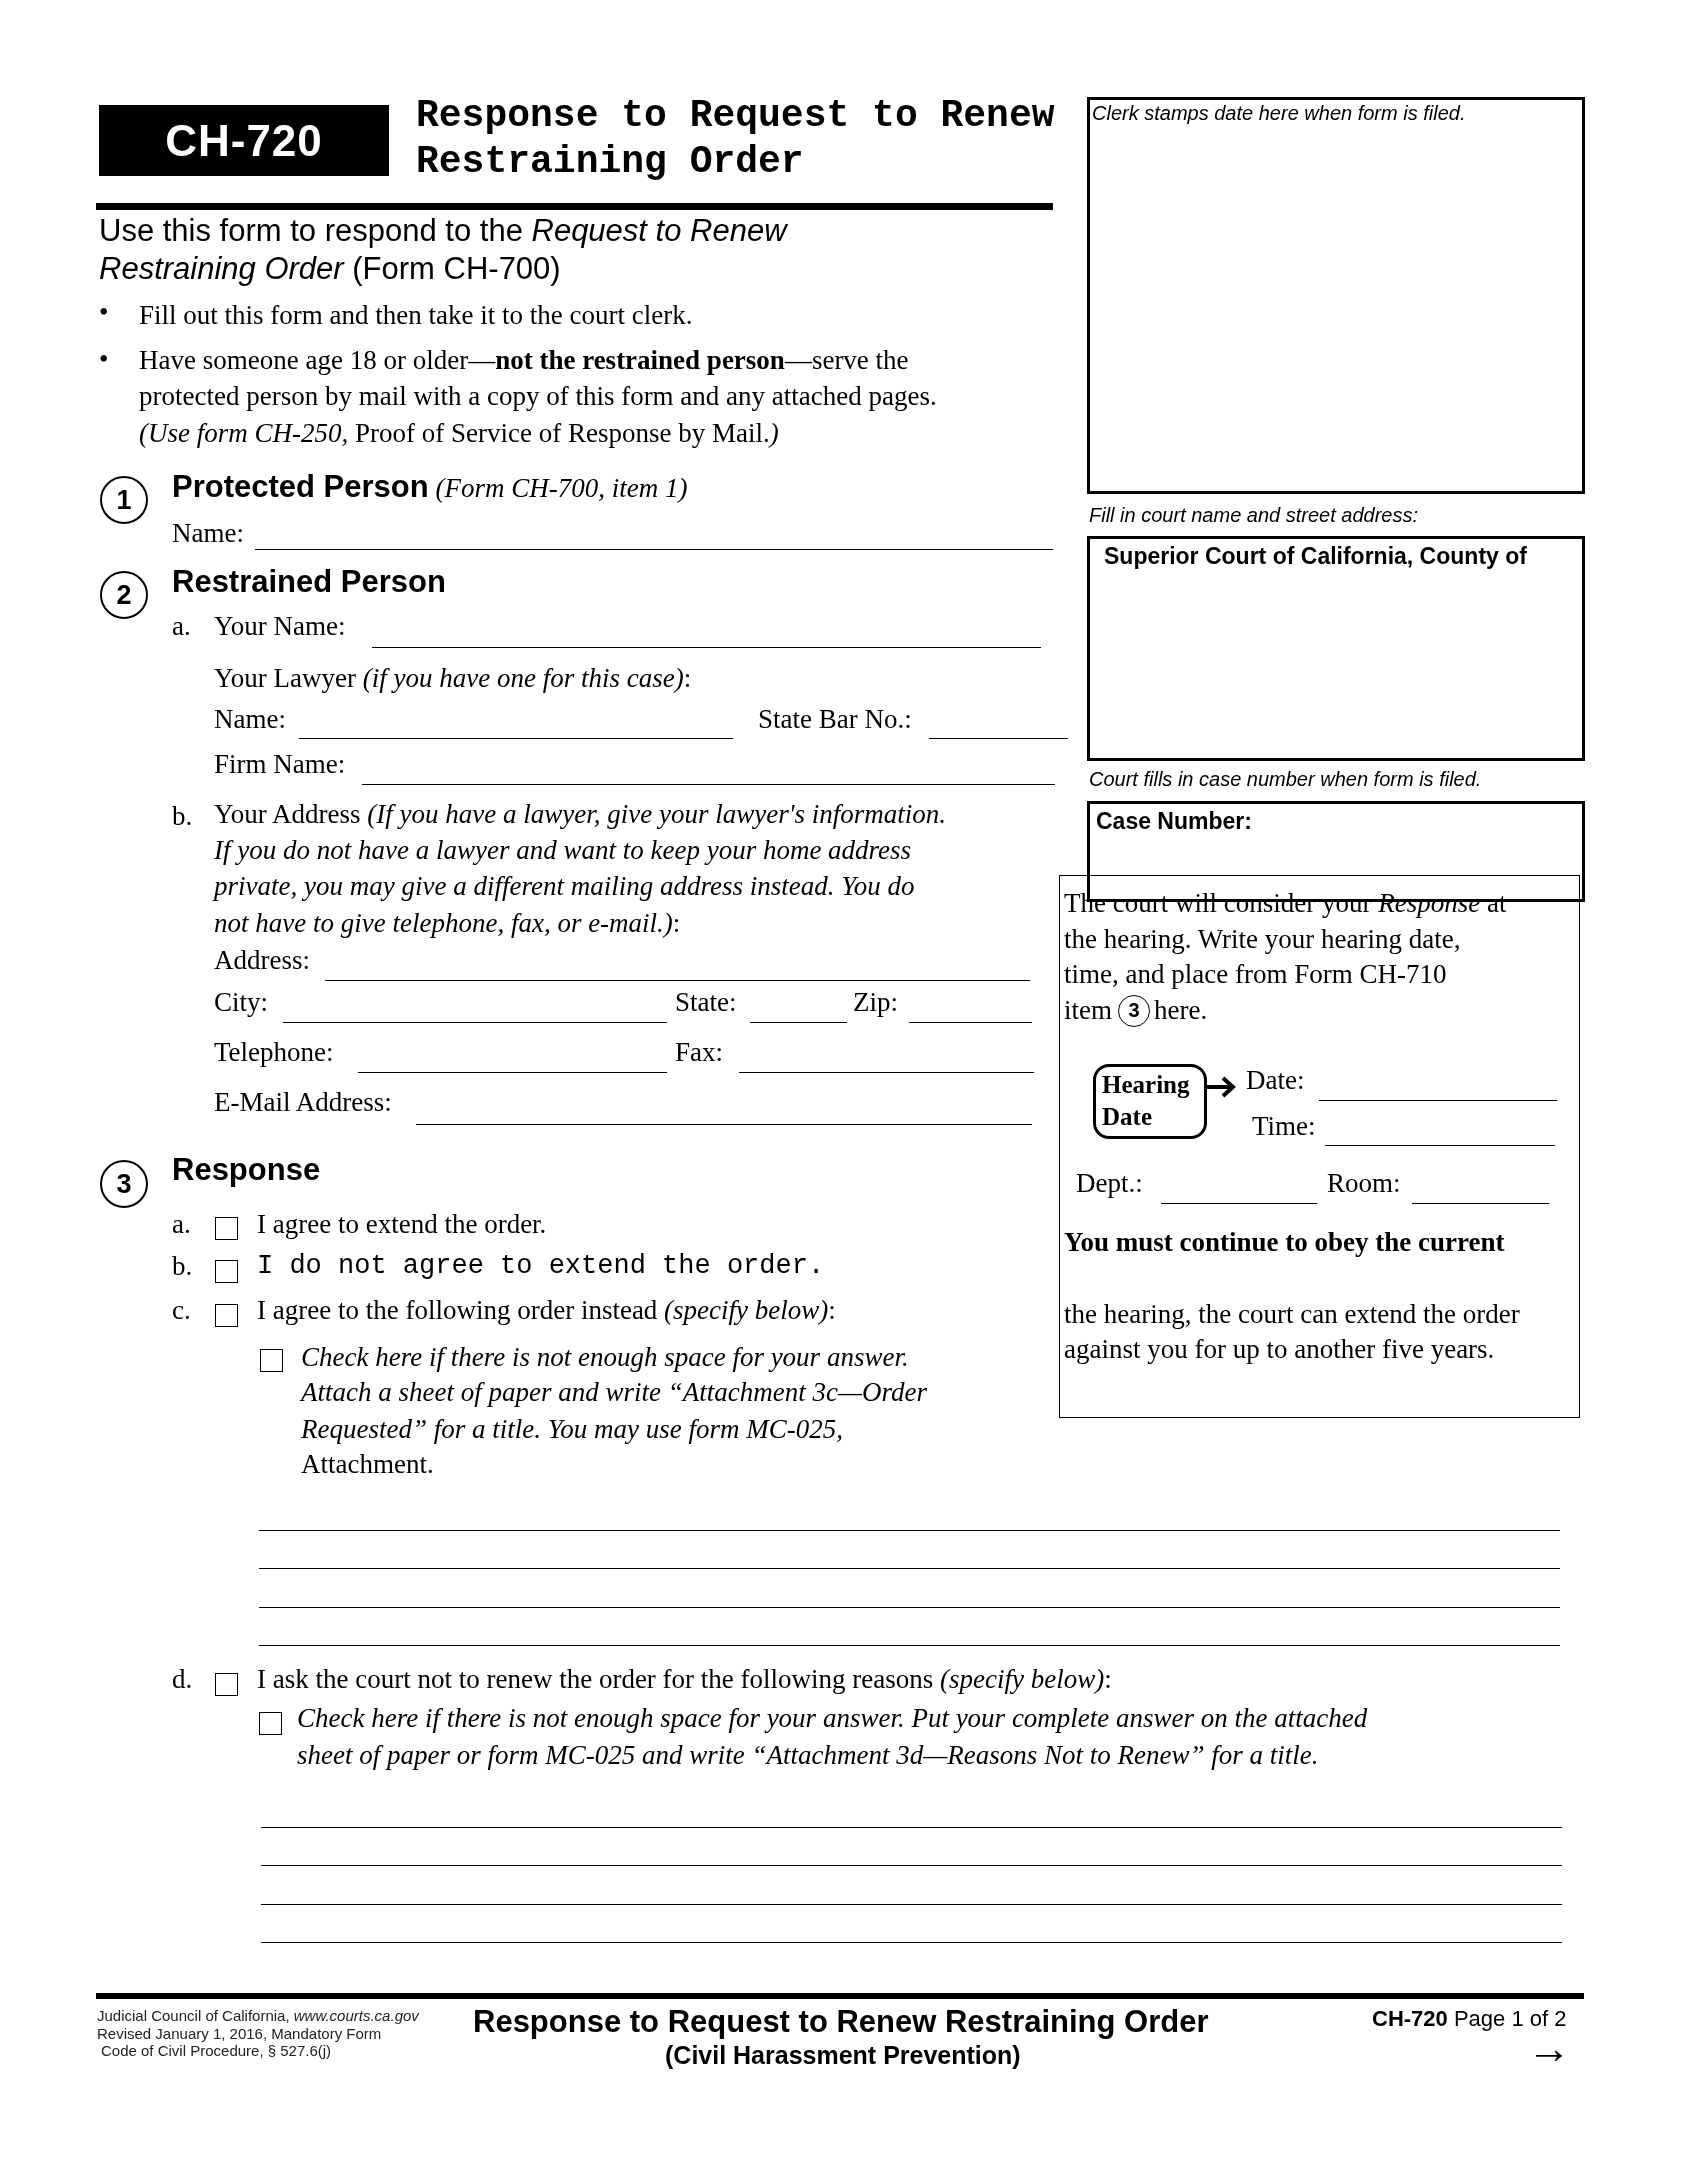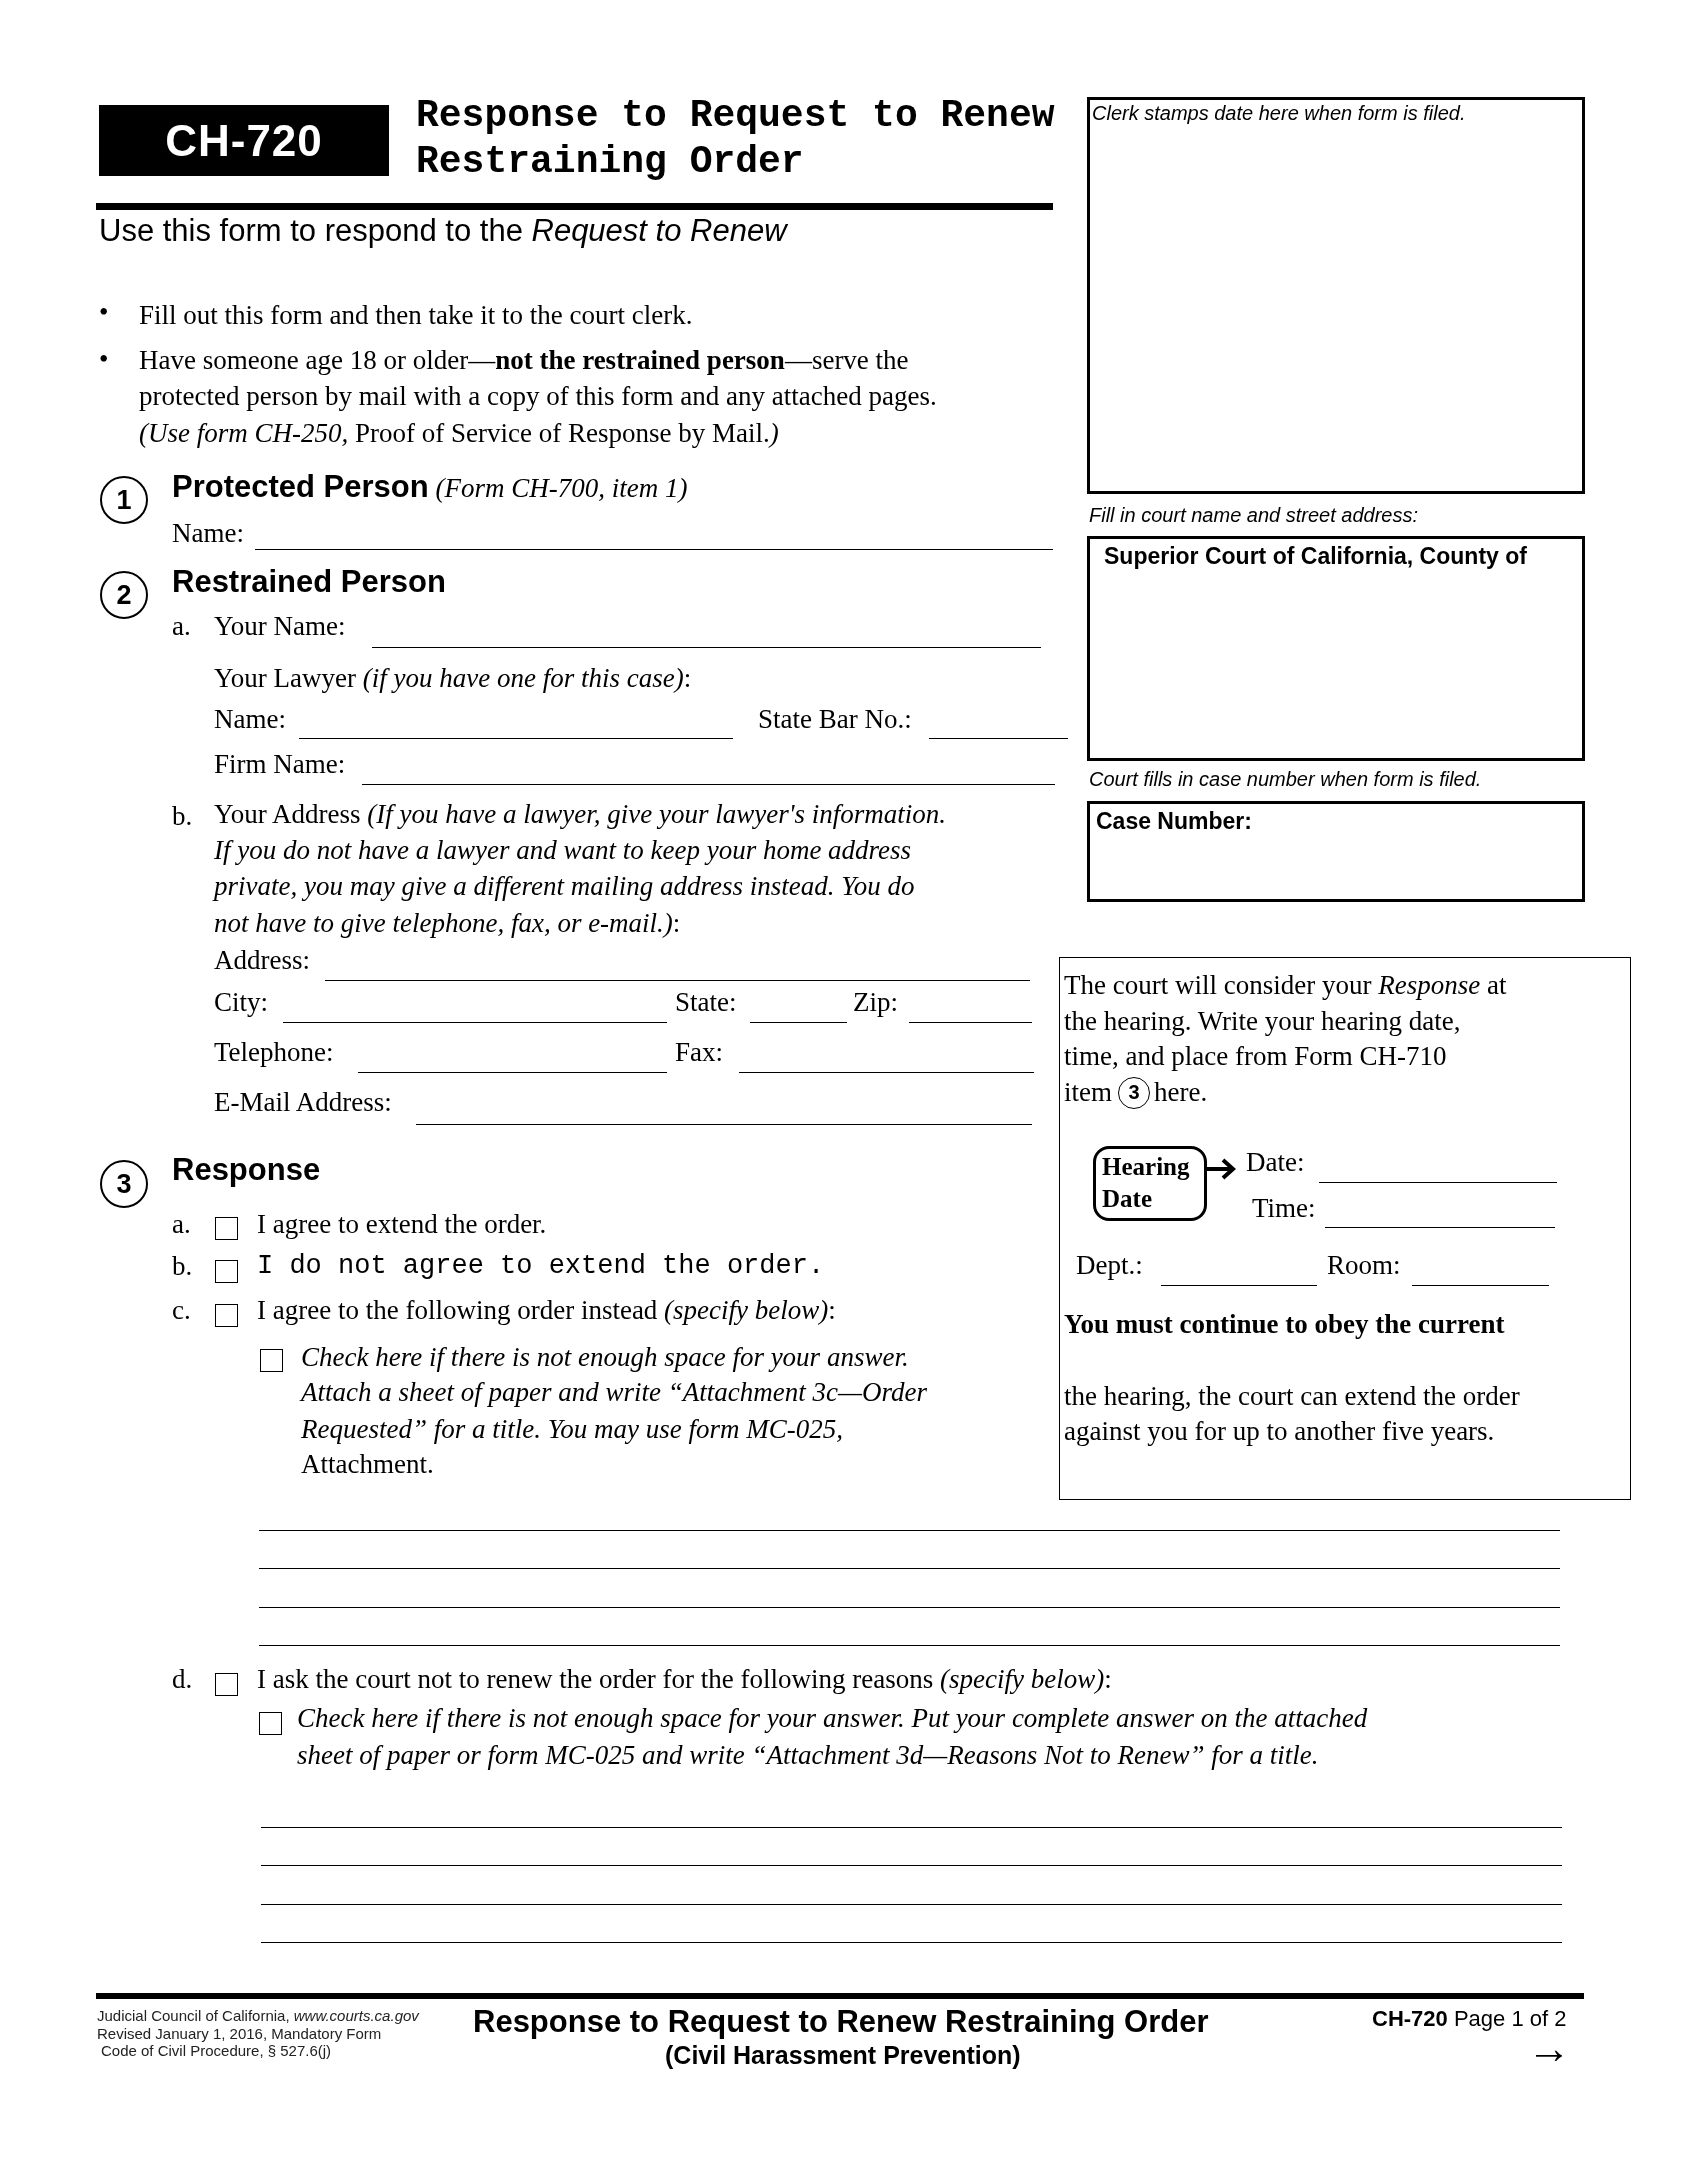--- a/index.html
+++ b/index.html
@@ -14,39 +14,40 @@
   .rule-top { left:96px; top:203px; width:957px; height:7px; background:#000; }
   .subhead { left:99px; top:212px; width:891px; font-family:"Liberation Sans", sans-serif; font-weight:normal; font-size:31px; line-height:38px; }
   .txt { font-size:27px; line-height:37px; white-space:nowrap; }
   .bullet { font-size:27px; }
   .circle { width:48px; height:48px; border:2px solid #000; border-radius:50%; box-sizing:border-box; display:flex; align-items:center; justify-content:center; font-family:"Liberation Sans", sans-serif; font-weight:bold; font-size:27px; }
   .sec-head { font-family:"Liberation Sans", sans-serif; font-weight:bold; font-size:31px; white-space:nowrap; }
   .line { height:0; border-bottom:1.5px solid #000; }
   .cb { width:23px; height:23px; border:1.5px solid #000; box-sizing:border-box; background:#fff; }
   .rbox { border:3px solid #000; box-sizing:border-box; }
   .small-ital { font-family:"Liberation Sans", sans-serif; font-style:italic; font-size:20px; white-space:nowrap; }
-  .hear-box { left:1059px; top:957px; width:572px; height:543px; border:1.5px solid #000; box-sizing:border-box; }
+  .hear-box { left:1059px; top:875px; width:521px; height:543px; border:1.5px solid #000; box-sizing:border-box; }
   .hear-tag { border:3px solid #000; border-radius:16px; box-sizing:border-box; font-weight:bold; font-size:25px; line-height:32px; padding:2px 6px; }
   .rule-foot { left:96px; top:1993px; width:1488px; height:6px; background:#000; }
   .foot-small { font-family:"Liberation Sans", sans-serif; font-size:15px; line-height:18px; color:#222; white-space:nowrap; }
   .foot-title { font-family:"Liberation Sans", sans-serif; font-weight:bold; font-size:31px; white-space:nowrap; }
   .foot-sub { font-family:"Liberation Sans", sans-serif; font-weight:bold; font-size:25px; white-space:nowrap; }
 </style>
 </head>
 <body>
 
 <div class="abs form-id-box">CH-720</div>
 <div class="abs title">
   <div>Response to Request to Renew</div>
   <div>Restraining Order</div>
 </div>
 <div class="abs rule-top"></div>
 
 <div class="abs subhead">
   <div><span>Use this form to respond to the </span><span class="ital">Request to Renew</span></div>
+  <div><span class="ital">Restraining Order</span><span> (Form CH-700)</span></div>
 </div>
 
 <div class="abs bullet" style="left:99px; top:297px;">•</div>
 <div class="abs txt" style="left:139px; top:297px;">Fill out this form and then take it to the court clerk.</div>
 <div class="abs bullet" style="left:99px; top:344px;">•</div>
 <div class="abs txt" style="left:139px; top:342px;"><span>Have someone age 18 or older—</span><b>not the restrained person</b><span>—serve the</span></div>
 <div class="abs txt" style="left:139px; top:378px;">protected person by mail with a copy of this form and any attached  pages.</div>
 <div class="abs txt" style="left:139px; top:415px;"><span class="ital">(Use form CH-250,</span><span> Proof of Service of Response by Mail.</span><span class="ital">)</span></div>
 
 <div class="abs circle" style="left:100px; top:476px;">1</div>

